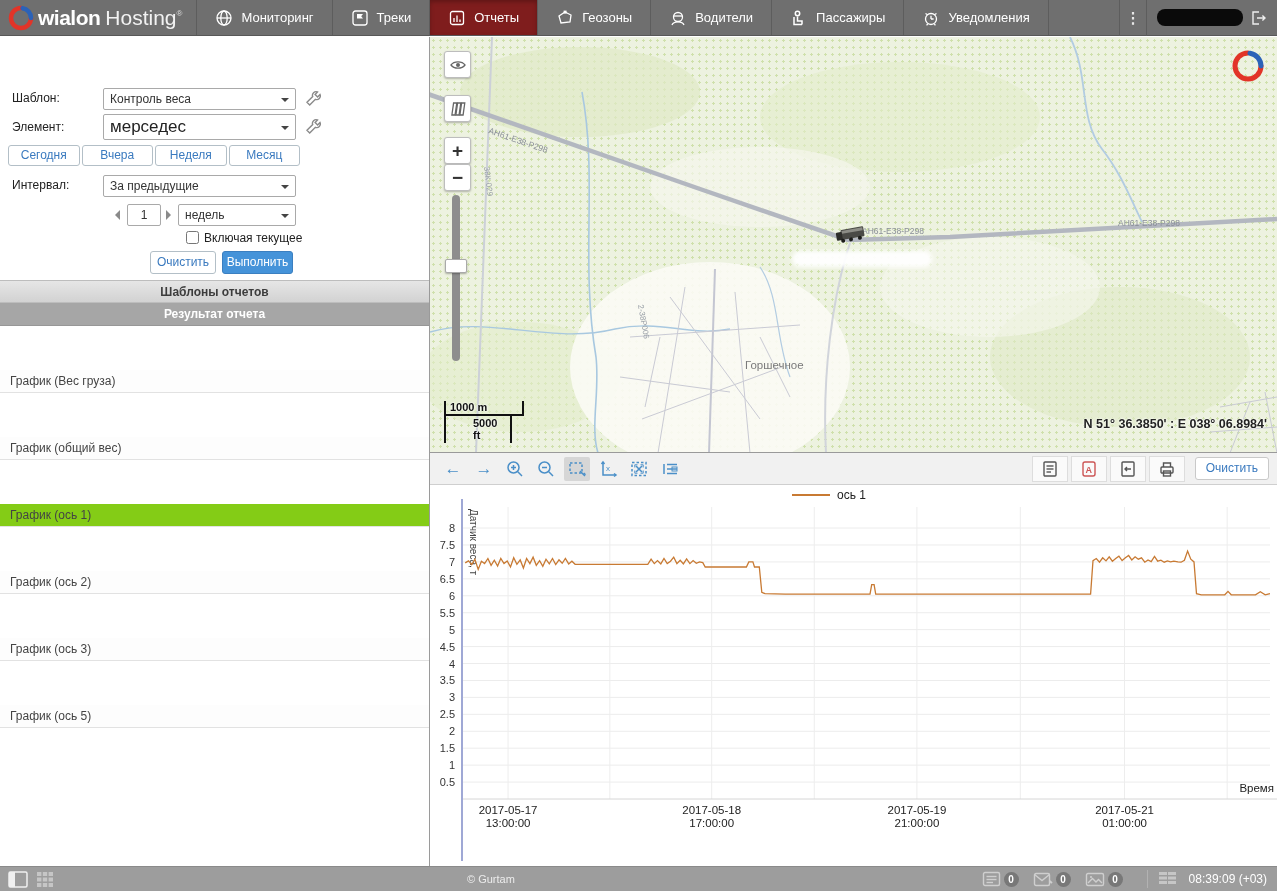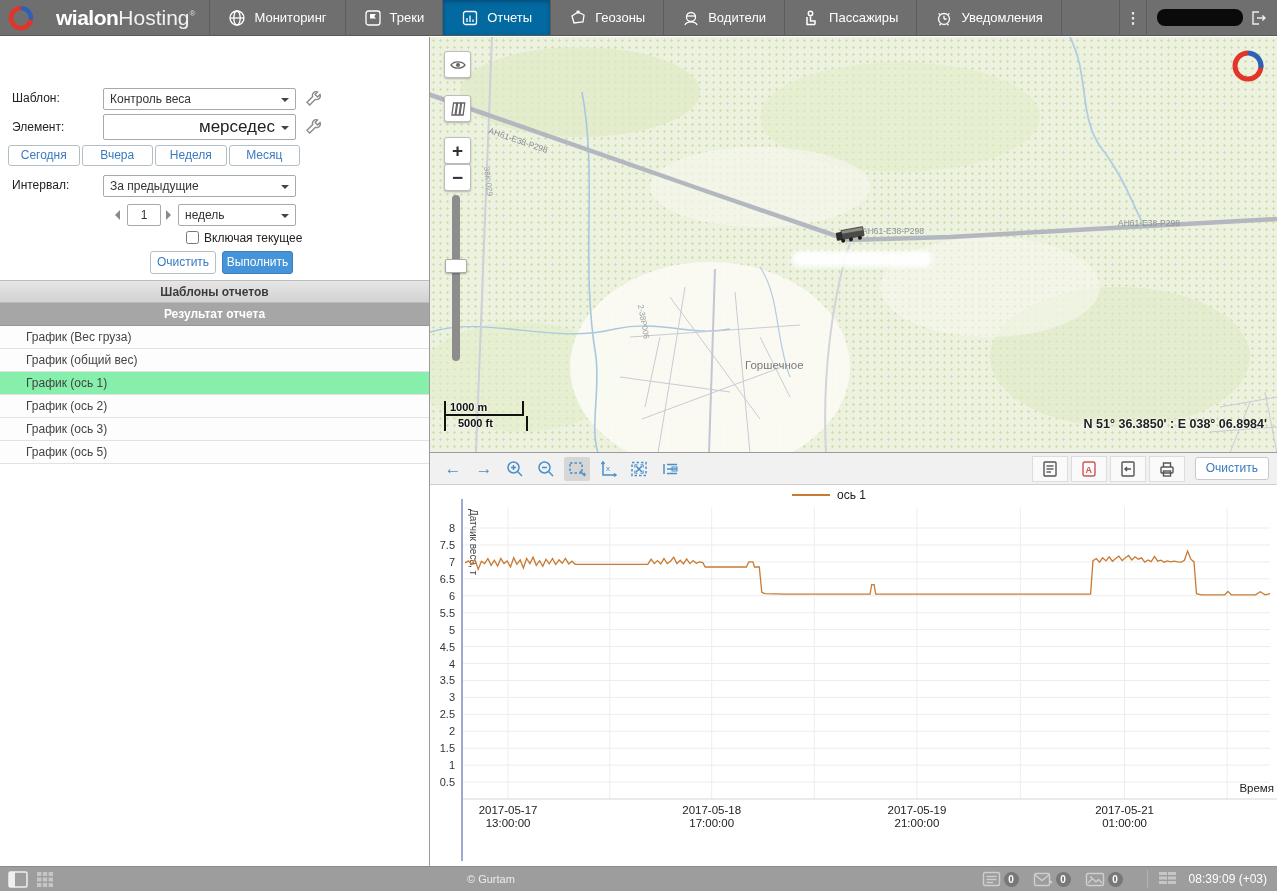--- a/index.html
+++ b/index.html
@@ -2,74 +2,74 @@
 <html><head>
 <meta charset="utf-8">
 <style>
   * { margin:0; padding:0; box-sizing:border-box; }
   html,body { width:1277px; height:891px; overflow:hidden; font-family:"Liberation Sans", sans-serif; background:#fff; }
   .app { position:relative; width:1277px; height:891px; }
 
   
   .navbar { position:absolute; top:0; left:0; width:1277px; height:36px; background:#6f6f6f; display:flex; align-items:stretch; border-bottom:1px solid #585858; }
   .logo { display:flex; align-items:center; padding:0 14px 0 8px; border-right:1px solid #5d5d5d; cursor:pointer; }
-  .logo-wialon { color:#fff; font-size:21px; font-weight:bold; letter-spacing:-0.5px; margin-left:22px; }
-  .logo-hosting { color:#f2f2f2; font-size:21px; font-weight:300; }
+  .logo-wialon { color:#fff; font-size:21px; font-weight:bold; letter-spacing:-0.5px; margin-left:4px; }
+  .logo-hosting { color:#f2f2f2; font-size:21px; font-weight:300; margin-left:5px; }
   .logo-reg { color:#ddd; font-size:8px; vertical-align:top; margin-top:-8px; }
   .tabs { display:flex; align-items:stretch; }
   .tab { display:flex; align-items:center; gap:8px; padding:0 18px; color:#fff; font-size:13px; border-right:1px solid #5d5d5d; cursor:pointer; }
-  .tab.active { background:#0369a1; box-shadow:inset 0 2px 4px rgba(0,0,0,.25); }
+  .tab.active { background:#7f1d1d; box-shadow:inset 0 2px 4px rgba(0,0,0,.25); }
   .tab svg { flex:none; }
   .nav-right { margin-left:auto; display:flex; align-items:center; }
   .more-btn { width:28px; height:36px; border-left:1px solid #5d5d5d; border-right:1px solid #5d5d5d; color:#e8e8e8; font-size:15px; font-weight:bold; display:flex; align-items:center; justify-content:center; cursor:pointer; }
   .user { display:flex; align-items:center; gap:6px; padding:0 10px; cursor:pointer; }
   .redacted { width:86px; height:17px; background:#0a0a0a; border-radius:8px; }
 
   
   .main { position:absolute; top:37px; left:0; width:1277px; height:829px; display:flex; }
   .sidebar { position:relative; width:430px; height:829px; background:#fff; border-right:1px solid #9a9a9a; }
   .content { position:relative; width:847px; height:829px; }
 
   
   .s-label { position:absolute; left:12px; font-size:12px; color:#222; }
   .sel { position:absolute; left:103px; width:193px; height:22px; border:1px solid #a9a9a9; border-radius:2px; background:#fff; font-size:12px; color:#333; line-height:20px; padding:0 20px 0 6px; cursor:pointer; white-space:nowrap; overflow:hidden; }
   .sel:after { content:""; position:absolute; right:6px; top:9px; border:4px solid transparent; border-top-color:#444; }
-  .sel.big { height:26px; font-size:17px; line-height:24px; color:#222;text-align:right; }
+  .sel.big { height:26px; font-size:17px; line-height:24px; color:#222; }
   .sel.big:after { top:11px; }
   .wrench-btn { position:absolute; left:303px; width:20px; height:20px; cursor:pointer; }
   .quick { position:absolute; top:108px; left:8px; width:292px; display:flex; gap:2px; }
   .quick-btn { flex:1; height:21px; background:#fff; border:1px solid #b3bfc7; border-radius:3px; color:#3a7abf; font-size:12px; text-align:center; line-height:19px; cursor:pointer; }
   .spin-arrow { position:absolute; width:0; height:0; border:5px solid transparent; cursor:pointer; }
   .spin-left  { left:115px; top:173px; border-right-color:#8a8a8a; border-left:none; }
   .spin-right { left:166px; top:173px; border-left-color:#8a8a8a; border-right:none; }
   .spin-input { position:absolute; left:127px; top:167px; width:34px; height:22px; border:1px solid #a9a9a9; border-radius:2px; text-align:center; font-size:12px; font-family:"Liberation Sans",sans-serif; color:#333; }
   .sel.unit { left:178px; top:167px; width:118px; }
   .chk { position:absolute; left:186px; top:194px; width:13px; height:13px; cursor:pointer; }
   .chk-label { position:absolute; left:204px; top:194px; font-size:12px; color:#222; }
   .btn { position:absolute; height:23px; border-radius:3px; font-size:12px; text-align:center; cursor:pointer; }
   .btn-clear { left:150px; top:214px; width:66px; background:#fff; border:1px solid #b3bfc7; color:#3a7abf; line-height:21px; }
   .btn-exec { left:222px; top:214px; width:71px; background:#4593d9; border:1px solid #3b7fc0; color:#fff; line-height:21px; }
   .sec-header { position:absolute; left:0; width:429px; font-size:12px; font-weight:bold; text-align:center; }
   .sec-templates { top:243px; height:23px; background:linear-gradient(#e6e6e6,#d2d2d2); color:#3c3c3c; line-height:22px; border-top:1px solid #bdbdbd; border-bottom:1px solid #bdbdbd; cursor:pointer; }
   .sec-result { top:266px; height:23px; background:#a6a6a6; color:#fff; line-height:22px; border-bottom:1px solid #979797; cursor:pointer; }
   .result-list { position:absolute; top:289px; left:0; width:429px; }
-  .result-item { height:23px; line-height:22px; padding-left:26px; font-size:12px; color:#444; border-bottom:1px solid #e2e2e2; background:#fdfdfd; cursor:pointer; }
-  .result-item.selected { background:#86efac; }
+  .result-item { height:23px; line-height:22px; padding-left:10px; font-size:12px; color:#444; border-bottom:1px solid #e2e2e2; background:#fdfdfd; cursor:pointer;margin-top:44px; }
+  .result-item.selected { background:#84cc16; }
 
   
   .map-pane { position:relative; width:847px; height:416px; background:#edf2e0; background-image:radial-gradient(#cfe0ab 1px, transparent 1.3px); background-size:7px 7px; border-bottom:1px solid #9a9a9a; overflow:hidden; }
   .map-svg { position:absolute; top:0; left:0; }
   .map-btn { position:absolute; width:27px; height:27px; background:#fff; border:1px solid #bdbdbd; border-radius:3px; box-shadow:0 1px 2px rgba(0,0,0,.25); display:flex; align-items:center; justify-content:center; cursor:pointer; }
   .map-zoom { font-size:19px; color:#333; font-weight:bold; line-height:1; }
   .zoom-slider-track { position:absolute; left:22px; top:158px; width:8px; height:166px; background:#8d8d8d; border-radius:4px; cursor:pointer; }
   .zoom-slider-handle { position:absolute; left:15px; top:222px; width:22px; height:14px; background:#fff; border:1px solid #aaa; border-radius:2px; box-shadow:0 1px 2px rgba(0,0,0,.3); cursor:grab; }
   .map-logo { position:absolute; right:12px; top:12px; width:34px; height:34px; }
   .scale { position:absolute; left:14px; top:364px; font-size:11px; font-weight:bold; color:#111; text-shadow:0 0 2px #fff,0 0 2px #fff; }
   .scale-m { width:80px; border-left:2px solid #111; border-right:2px solid #111; border-bottom:2px solid #111; padding:0 4px 1px 4px; }
-  .scale-ft { width:84px; border-left:2px solid #111; border-right:2px solid #111; margin-top:0px; padding:1px 4px 2px 12px; }
+  .scale-ft { width:68px; border-left:2px solid #111; border-right:2px solid #111; margin-top:0px; padding:1px 4px 2px 27px; }
   .coords { position:absolute; right:10px; top:380px; font-size:12.5px; font-weight:bold; color:#222; text-shadow:0 0 2px #fff,0 0 3px #fff; }
 
   
   .chart-pane { position:relative; width:847px; height:412px; background:#fff; }
   .chart-toolbar { height:32px; background:#f1f1f1; border-bottom:1px solid #cfcfcf; display:flex; align-items:center; padding:0 8px 0 10px; }
   .ct-icon { width:26px; height:24px; display:flex; align-items:center; justify-content:center; margin-right:5px; cursor:pointer; border-radius:2px; }
   .ct-icon.active { background:#d6d6d6; }
   .ct-arrow { font-size:17px; color:#4a8fc8; font-weight:bold; }
   .ct-right { margin-left:auto; display:flex; align-items:center; }
   .ct-box { width:36px; height:26px; background:#fafafa; border:1px solid #ddd; display:flex; align-items:center; justify-content:center; margin-left:3px; cursor:pointer; }

